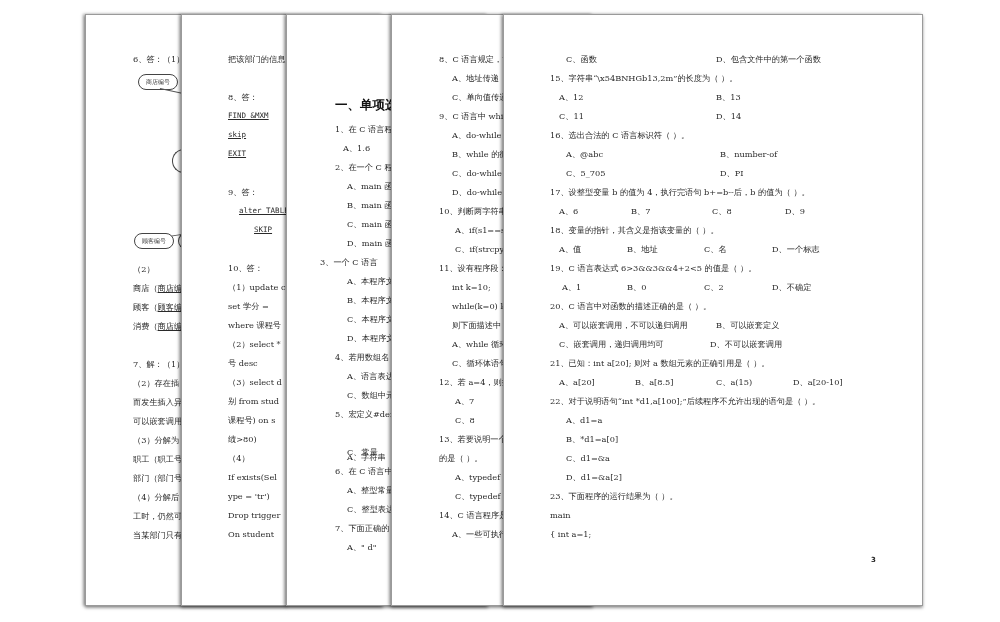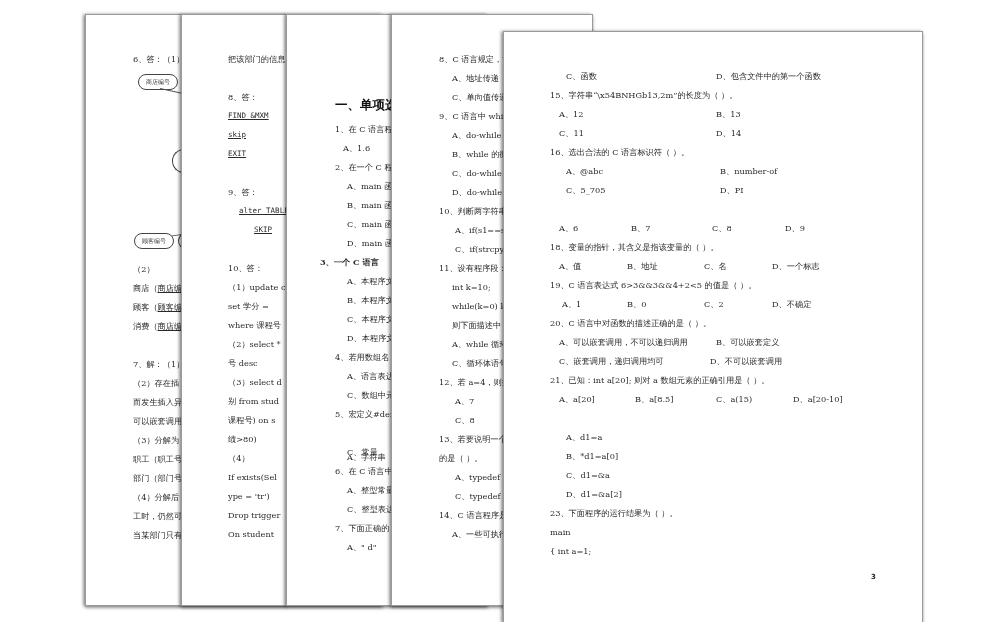--- a/index.html
+++ b/index.html
@@ -82,21 +82,21 @@
 
 <div class="page" style="left:286px; width:200px; z-index:3;">
   <div class="line heading" style="left:48px; top:85px;">一、单项选</div>
   <div class="line" style="left:48px; top:109px;">1、在 C 语言程</div>
   <div class="line" style="left:56px; top:128px;">A、1.6</div>
   <div class="line" style="left:48px; top:147px;">2、在一个 C 程</div>
   <div class="line" style="left:60px; top:166px;">A、main 函数</div>
   <div class="line" style="left:60px; top:185px;">B、main 函数</div>
   <div class="line" style="left:60px; top:204px;">C、main 函数</div>
   <div class="line" style="left:60px; top:223px;">D、main 函数</div>
-  <div class="line" style="left:33px; top:242px;font-weight:bold;">3、一个 C 语言</div>
+  <div class="line" style="left:33px; top:242px;">3、一个 C 语言</div>
   <div class="line" style="left:60px; top:261px;">A、本程序文</div>
   <div class="line" style="left:60px; top:280px;">B、本程序文</div>
   <div class="line" style="left:60px; top:299px;">C、本程序文</div>
   <div class="line" style="left:60px; top:318px;">D、本程序文</div>
   <div class="line" style="left:48px; top:337px;">4、若用数组名</div>
   <div class="line" style="left:60px; top:356px;">A、语言表达式</div>
   <div class="line" style="left:60px; top:375px;">C、数组中元</div>
   <div class="line" style="left:48px; top:394px;">5、宏定义#def</div>
   <div class="line" style="left:60px; top:437px;">A、字符串</div>
   <div class="line" style="left:60px; top:432px;">C、常量</div>
@@ -129,36 +129,37 @@
   <div class="line" style="left:63px; top:381px;">A、7</div>
   <div class="line" style="left:63px; top:400px;">C、8</div>
   <div class="line" style="left:47px; top:419px;">13、若要说明一个</div>
   <div class="line" style="left:47px; top:438px;">的是（      ）。</div>
   <div class="line" style="left:63px; top:457px;">A、typedef S</div>
   <div class="line" style="left:63px; top:476px;">C、typedef s</div>
   <div class="line" style="left:47px; top:495px;">14、C 语言程序是</div>
   <div class="line" style="left:60px; top:514px;">A、一些可执行</div>
 </div>
 
-<div class="page" style="left:503px; width:418px; z-index:5;margin-top:17px;">
+<div class="page" style="left:503px; width:418px; z-index:5;">
   <div class="line" style="left:62px; top:39px;">C、函数</div>
   <div class="line" style="left:212px; top:39px;">D、包含文件中的第一个函数</div>
 
   <div class="line" style="left:46px; top:58px;">15、字符串“\x54BNHGb13,2m”的长度为（      ）。</div>
   <div class="line" style="left:55px; top:77px;">A、12</div>
   <div class="line" style="left:212px; top:77px;">B、13</div>
   <div class="line" style="left:55px; top:96px;">C、11</div>
   <div class="line" style="left:212px; top:96px;">D、14</div>
 
   <div class="line" style="left:46px; top:115px;">16、选出合法的 C 语言标识符（      ）。</div>
   <div class="line" style="left:62px; top:134px;">A、@abc</div>
   <div class="line" style="left:216px; top:134px;">B、number-of</div>
   <div class="line" style="left:62px; top:153px;">C、5_705</div>
   <div class="line" style="left:216px; top:153px;">D、PI</div>
 
+  <div class="line" style="left:46px; top:172px;">17、设整型变量 b 的值为 4，执行完语句 b+=b--后，b 的值为（      ）。</div>
   <div class="line" style="left:55px; top:191px;">A、6</div>
   <div class="line" style="left:127px; top:191px;">B、7</div>
   <div class="line" style="left:208px; top:191px;">C、8</div>
   <div class="line" style="left:281px; top:191px;">D、9</div>
 
   <div class="line" style="left:46px; top:210px;">18、变量的指针，其含义是指该变量的（      ）。</div>
   <div class="line" style="left:55px; top:229px;">A、值</div>
   <div class="line" style="left:123px; top:229px;">B、地址</div>
   <div class="line" style="left:200px; top:229px;">C、名</div>
   <div class="line" style="left:268px; top:229px;">D、一个标志</div>
@@ -174,20 +175,21 @@
   <div class="line" style="left:212px; top:305px;">B、可以嵌套定义</div>
   <div class="line" style="left:55px; top:324px;">C、嵌套调用，递归调用均可</div>
   <div class="line" style="left:206px; top:324px;">D、不可以嵌套调用</div>
 
   <div class="line" style="left:46px; top:343px;">21、已知：int a[20]; 则对 a 数组元素的正确引用是（      ）。</div>
   <div class="line" style="left:55px; top:362px;">A、a[20]</div>
   <div class="line" style="left:131px; top:362px;">B、a[8.5]</div>
   <div class="line" style="left:212px; top:362px;">C、a(15)</div>
   <div class="line" style="left:289px; top:362px;">D、a[20-10]</div>
 
+  <div class="line" style="left:46px; top:381px;">22、对于说明语句“int *d1,a[100];”后续程序不允许出现的语句是（      ）。</div>
   <div class="line" style="left:62px; top:400px;">A、d1=a</div>
   <div class="line" style="left:62px; top:419px;">B、*d1=a[0]</div>
   <div class="line" style="left:62px; top:438px;">C、d1=&amp;a</div>
   <div class="line" style="left:62px; top:457px;">D、d1=&amp;a[2]</div>
 
   <div class="line" style="left:46px; top:476px;">23、下面程序的运行结果为（      ）。</div>
   <div class="line" style="left:46px; top:495px;">main</div>
   <div class="line" style="left:46px; top:514px;">{ int a=1;</div>
 
   <div class="pagenum" style="left:367px; top:541px;">3</div>

